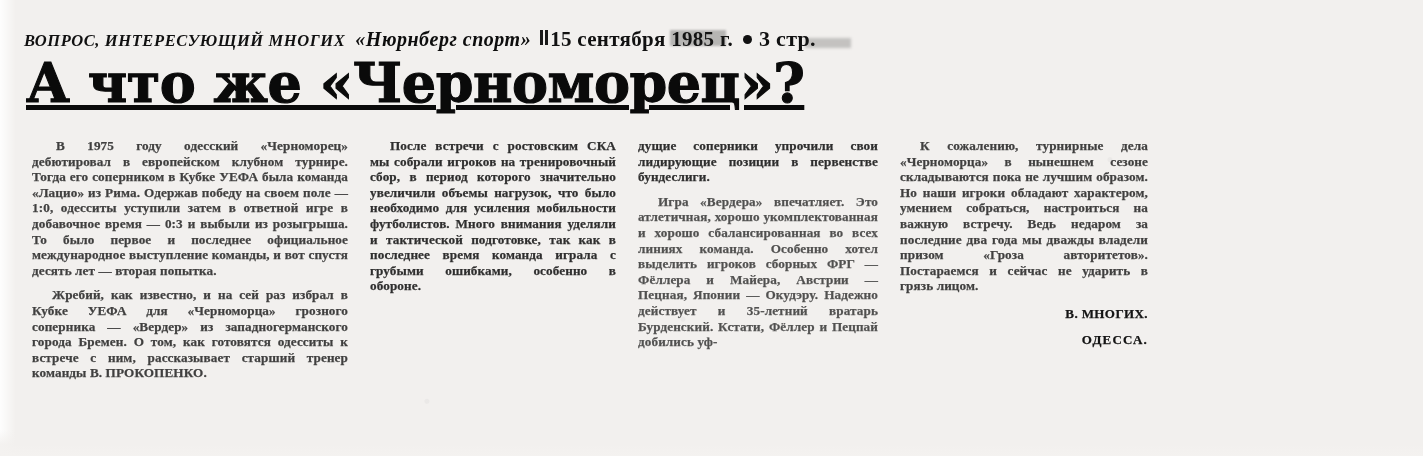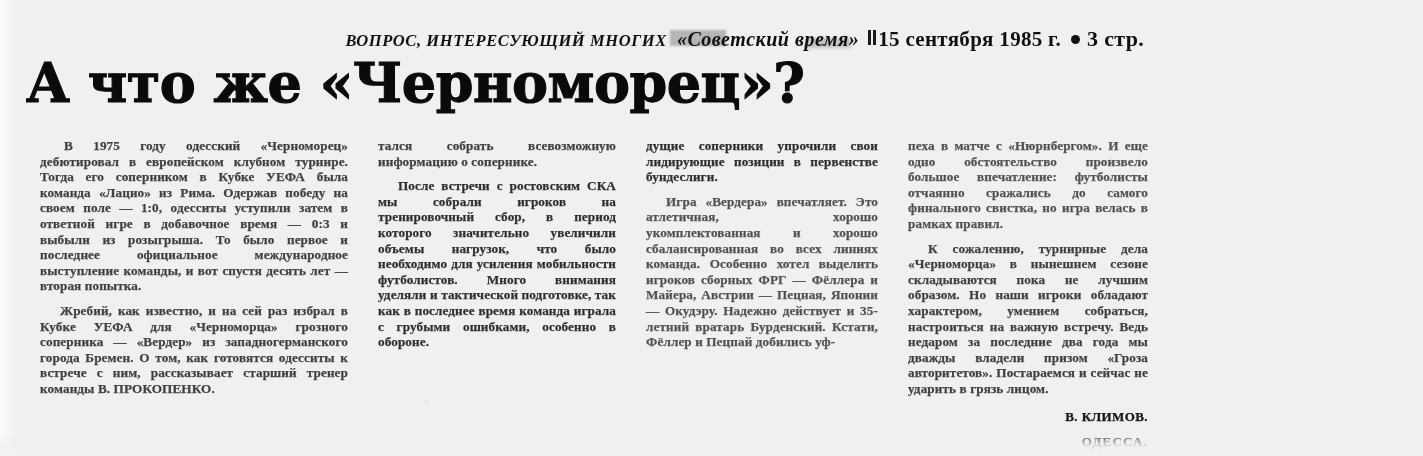--- a/index.html
+++ b/index.html
@@ -28,21 +28,20 @@
   .masthead {
     position: absolute;
     left: 24px;
     top: 26px;
     width: 1120px;
     height: 26px;
     display: flex;
     align-items: baseline;
     white-space: nowrap;
     font-weight: bold;
-    justify-content: flex-end;
   }
   .masthead .kicker {
     font-style: italic;
     font-size: 16.5px;
     letter-spacing: 0.6px;
     color: #111;
   }
   .masthead .paper {
     font-style: italic;
     font-size: 20px;
@@ -106,20 +105,21 @@
     position: absolute;
     left: 26px;
     top: 56px;
     width: 1110px;
     font-size: 54px;
     line-height: 1.02;
     font-weight: bold;
     letter-spacing: -0.5px;
     color: #0a0a0a;
     font-family: "DejaVu Serif", serif;
+    text-decoration: underline;
     -webkit-text-stroke: 1.1px #0a0a0a;
   }
 
   
   .cols {
     position: absolute;
     left: 24px;
     top: 138px;
     width: 1375px;
     height: 300px;
@@ -130,21 +130,21 @@
     position: relative;
     box-sizing: border-box;
   }
   .col.c1 { width: 338px; padding-right: 14px; }
   .col.c2 { width: 268px; padding-right: 14px; }
   .col.c3 { width: 262px; padding-right: 14px; }
   .col.c4 { width: 270px; padding-right: 14px; }
   .col.c5 { width: 237px; }
 
   p {
-    margin: 0 0 9px 16px;
+    margin: 0 0 9px 8px;
     text-align: justify;
     text-justify: inter-word;
     font-size: 13.2px;
     line-height: 15.6px;
     font-weight: bold;
     color: #141414;
     font-family: "Liberation Serif", serif;
     letter-spacing: 0.1px;
     -webkit-text-stroke: 0.25px #141414;
   }
@@ -193,52 +193,50 @@
     pointer-events: none;
   }
 </style>
 </head>
 <body>
 
 <div class="page">
 
   <div class="masthead">
     <span class="kicker">ВОПРОС, ИНТЕРЕСУЮЩИЙ МНОГИХ</span>
-    <span class="paper">«Советский время»</span>
+    <span class="paper">«Нюрнберг спорт»</span>
     <span class="sep"></span>
     <span class="date">15 сентября 1985 г.</span>
     <span class="bullet"></span>
     <span class="page-no">3 стр.</span>
   </div>
   <div class="smudge-date"></div>
   <div class="smudge-pageno"></div>
 
   <div class="headline">А что же «Черноморец»?</div>
 
   <div class="cols">
 
     <div class="col c1">
       <p class="lead fade-b">В 1975 году одесский «Черноморец» дебютировал в европейском клубном турнире. Тогда его соперником в Кубке УЕФА была команда «Лацио» из Рима. Одержав победу на своем поле — 1:0, одесситы уступили затем в ответной игре в добавочное время — 0:3 и выбыли из розыгрыша. То было первое и последнее официальное международное выступление команды, и вот спустя десять лет — вторая попытка.</p>
       <p class="indent fade-b">Жребий, как известно, и на сей раз избрал в Кубке УЕФА для «Черноморца» грозного соперника — «Вердер» из западногерманского города Бремен. О том, как готовятся одесситы к встрече с ним, рассказывает старший тренер команды В. ПРОКОПЕНКО.</p>
     </div>
 
     <div class="col c2">
-      <p class="fade-b">тался собрать всевозможную информацию о сопернике.</p>
       <p class="indent fade-a">После встречи с ростовским СКА мы собрали игроков на тренировочный сбор, в период которого значительно увеличили объемы нагрузок, что было необходимо для усиления мобильности футболистов. Много внимания уделяли и тактической подготовке, так как в последнее время команда играла с грубыми ошибками, особенно в обороне.</p>
     </div>
 
     <div class="col c3">
       <p class="fade-a">дущие соперники упрочили свои лидирующие позиции в первенстве бундеслиги.</p>
       <p class="indent fade-c">Игра «Вердера» впечатляет. Это атлетичная, хорошо укомплектованная и хорошо сбалансированная во всех линиях команда. Особенно хотел выделить игроков сборных ФРГ — Фёллера и Майера, Австрии — Пецная, Японии — Окудэру. Надежно действует и 35-летний вратарь Бурденский. Кстати, Фёллер и Пецпай добились уф-</p>
     </div>
 
     <div class="col c4">
-      <p class="fade-c">пеха в матче с «Нюрнбергом». И еще одно обстоятельство произвело большое впечатление: футболисты отчаянно сражались до самого финального свистка, но игра велась в рамках правил.</p>
       <p class="indent fade-b">К сожалению, турнирные дела «Черноморца» в нынешнем сезоне складываются пока не лучшим образом. Но наши игроки обладают характером, умением собраться, настроиться на важную встречу. Ведь недаром за последние два года мы дважды владели призом «Гроза авторитетов». Постараемся и сейчас не ударить в грязь лицом.</p>
-      <p class="sign">В. КЛИМОВ.</p>
+      <p class="sign">В. МНОГИХ.</p>
       <p class="city">ОДЕССА.</p>
     </div>
 
     <div class="col c5"></div>
   </div>
 
   <div class="scan-left"></div>
   <div class="scan-bottom"></div>
 </div>
 

